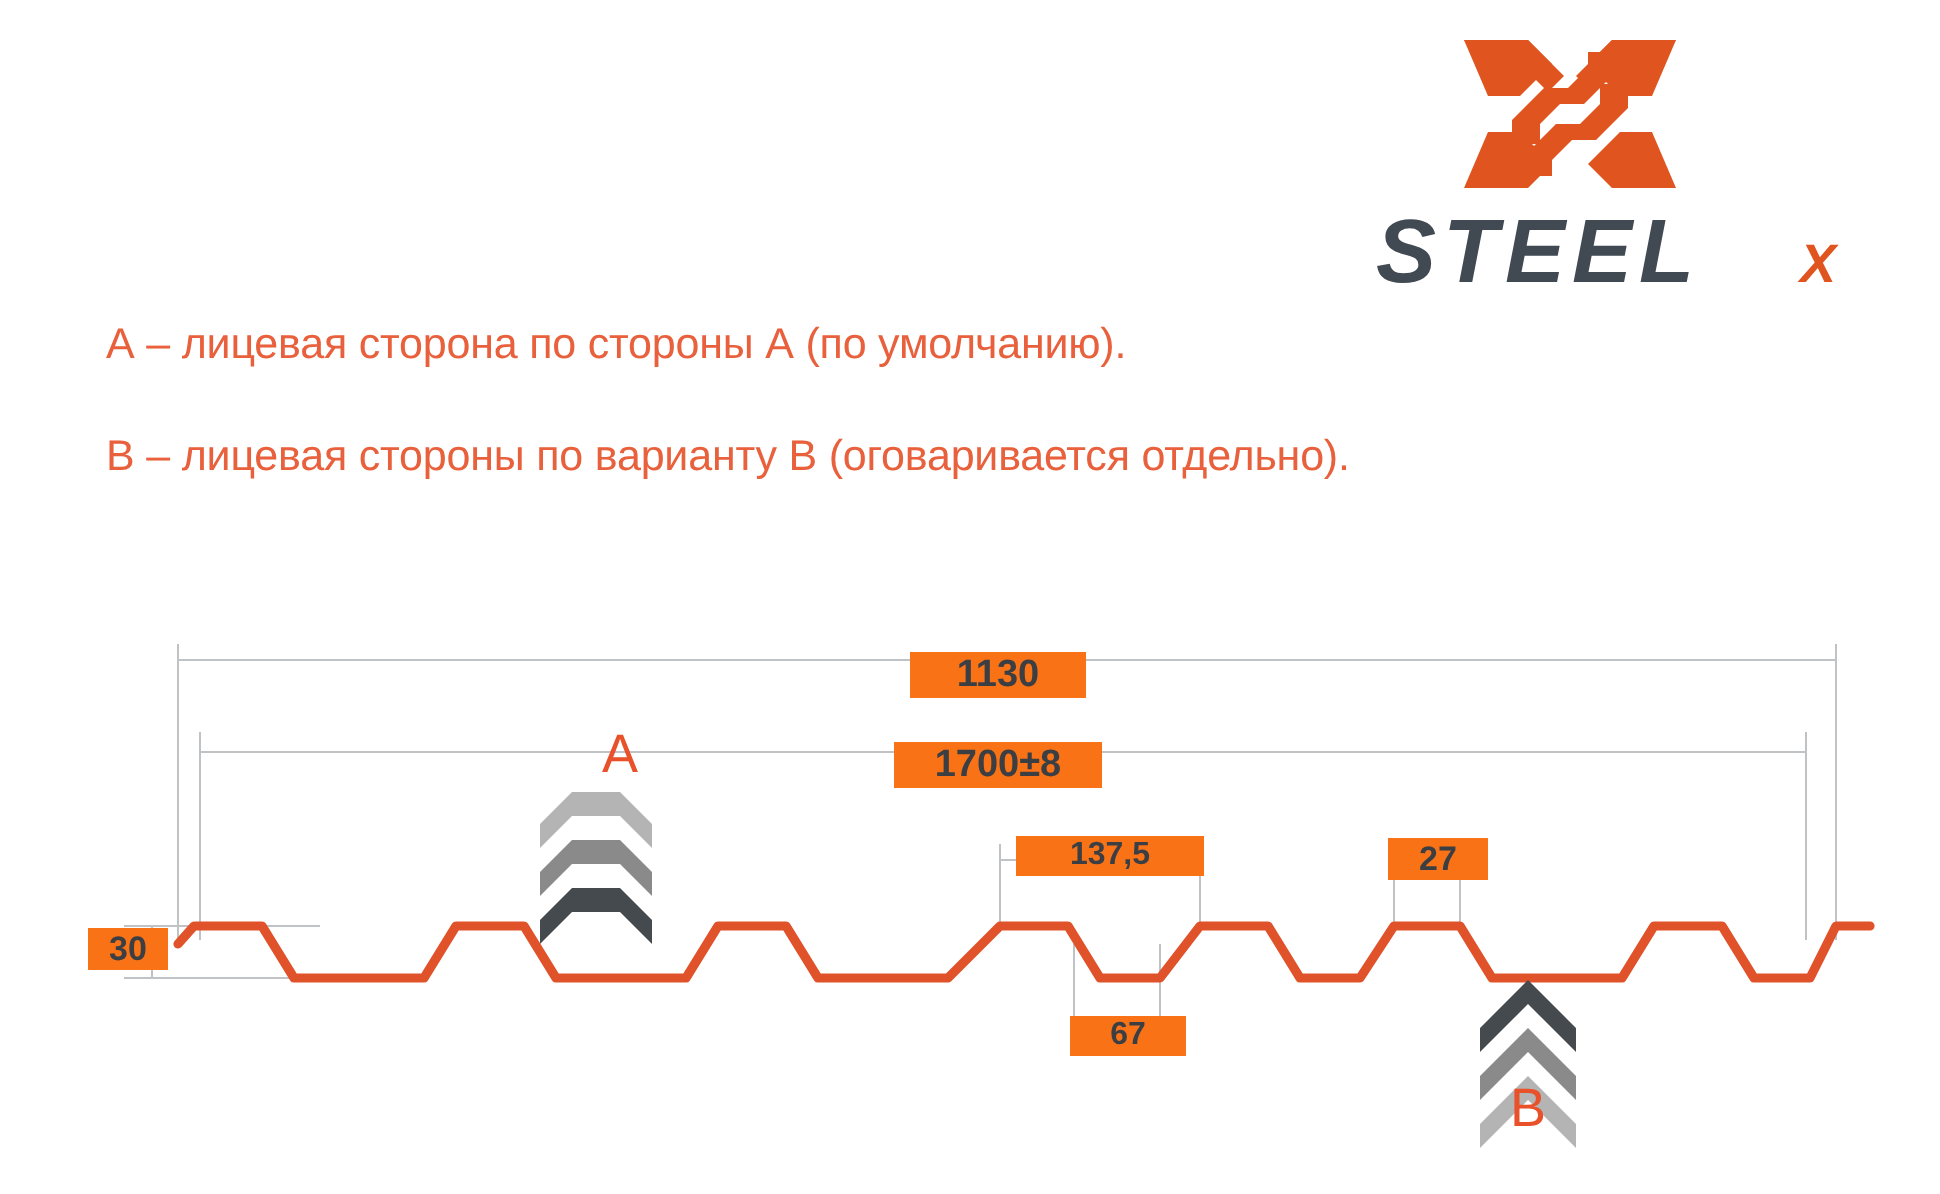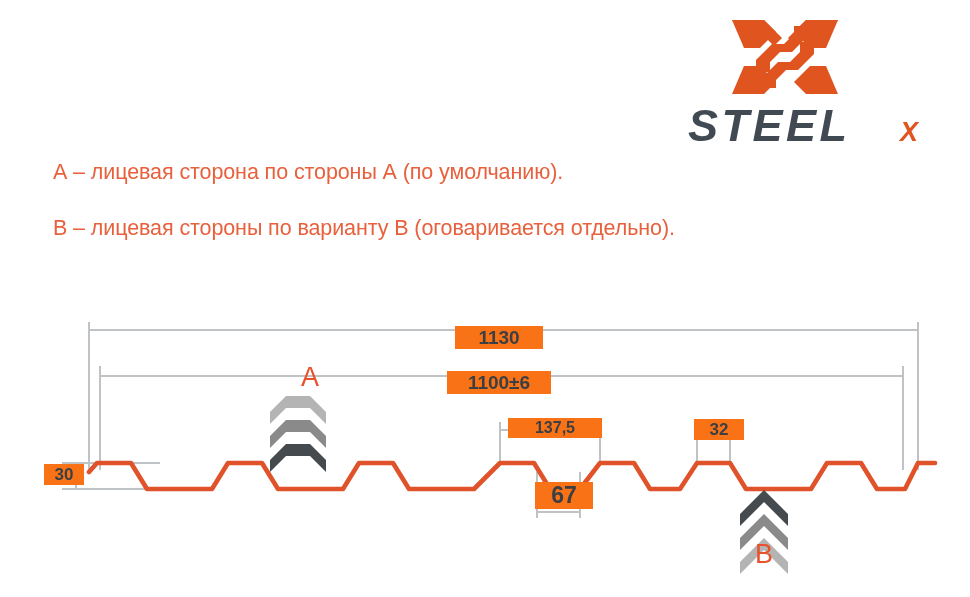--- a/index.html
+++ b/index.html
@@ -69,21 +69,21 @@
     color: #3b3f44;
     font-weight: bold;
     text-align: center;
     line-height: 1;
     white-space: nowrap;
   }
   #dim-1130   { left: 455px; top: 326px; width: 76px;  font-size: 19px; padding: 2px 6px; }
   #dim-1100   { left: 447px; top: 371px; width: 92px;  font-size: 19px; padding: 2px 6px; }
   #dim-1375   { left: 508px; top: 418px; width: 84px;  font-size: 16px; padding: 2px 5px; }
   #dim-32     { left: 694px; top: 419px; width: 40px;  font-size: 17px; padding: 2px 5px; }
-  #dim-67     { left: 535px; top: 482px; width: 48px;  font-size: 23px; padding: 2px 5px; }
+  #dim-67     { left: 535px; top: 508px; width: 48px;  font-size: 16px; padding: 2px 5px; }
   #dim-20     { left: 44px;  top: 464px; width: 32px;  font-size: 17px; padding: 2px 4px; }
 
   
   .marker-letter {
     position: absolute;
     color: #e8512a;
     font-size: 27px;
     text-align: center;
     line-height: 1;
   }
@@ -171,25 +171,25 @@
 
   <g>
     <path d="M740 214 L764 190 L788 214 L788 226 L764 202 L740 226 Z" fill="#454A4E"></path>
     <path d="M740 238 L764 214 L788 238 L788 250 L764 226 L740 250 Z" fill="#8A8A8A"></path>
     <path d="M740 262 L764 238 L788 262 L788 274 L764 250 L740 274 Z" fill="#B4B4B4"></path>
   </g>
 </svg>
 
 <div class="dim-label" id="dim-1130">1130</div>
 
-<div class="dim-label" id="dim-1100">1100±6</div>
+<div class="dim-label" id="dim-1100">1700±8</div>
 
 <div class="dim-label" id="dim-1375">137,5</div>
 
-<div class="dim-label" id="dim-32">32</div>
+<div class="dim-label" id="dim-32">27</div>
 
 <div class="dim-label" id="dim-67">67</div>
 
 <div class="dim-label" id="dim-20">30</div>
 
 <div class="marker-letter" id="marker-a-letter">А</div>
 
 <div class="marker-letter" id="marker-b-letter">В</div>
 
 </body></html>

